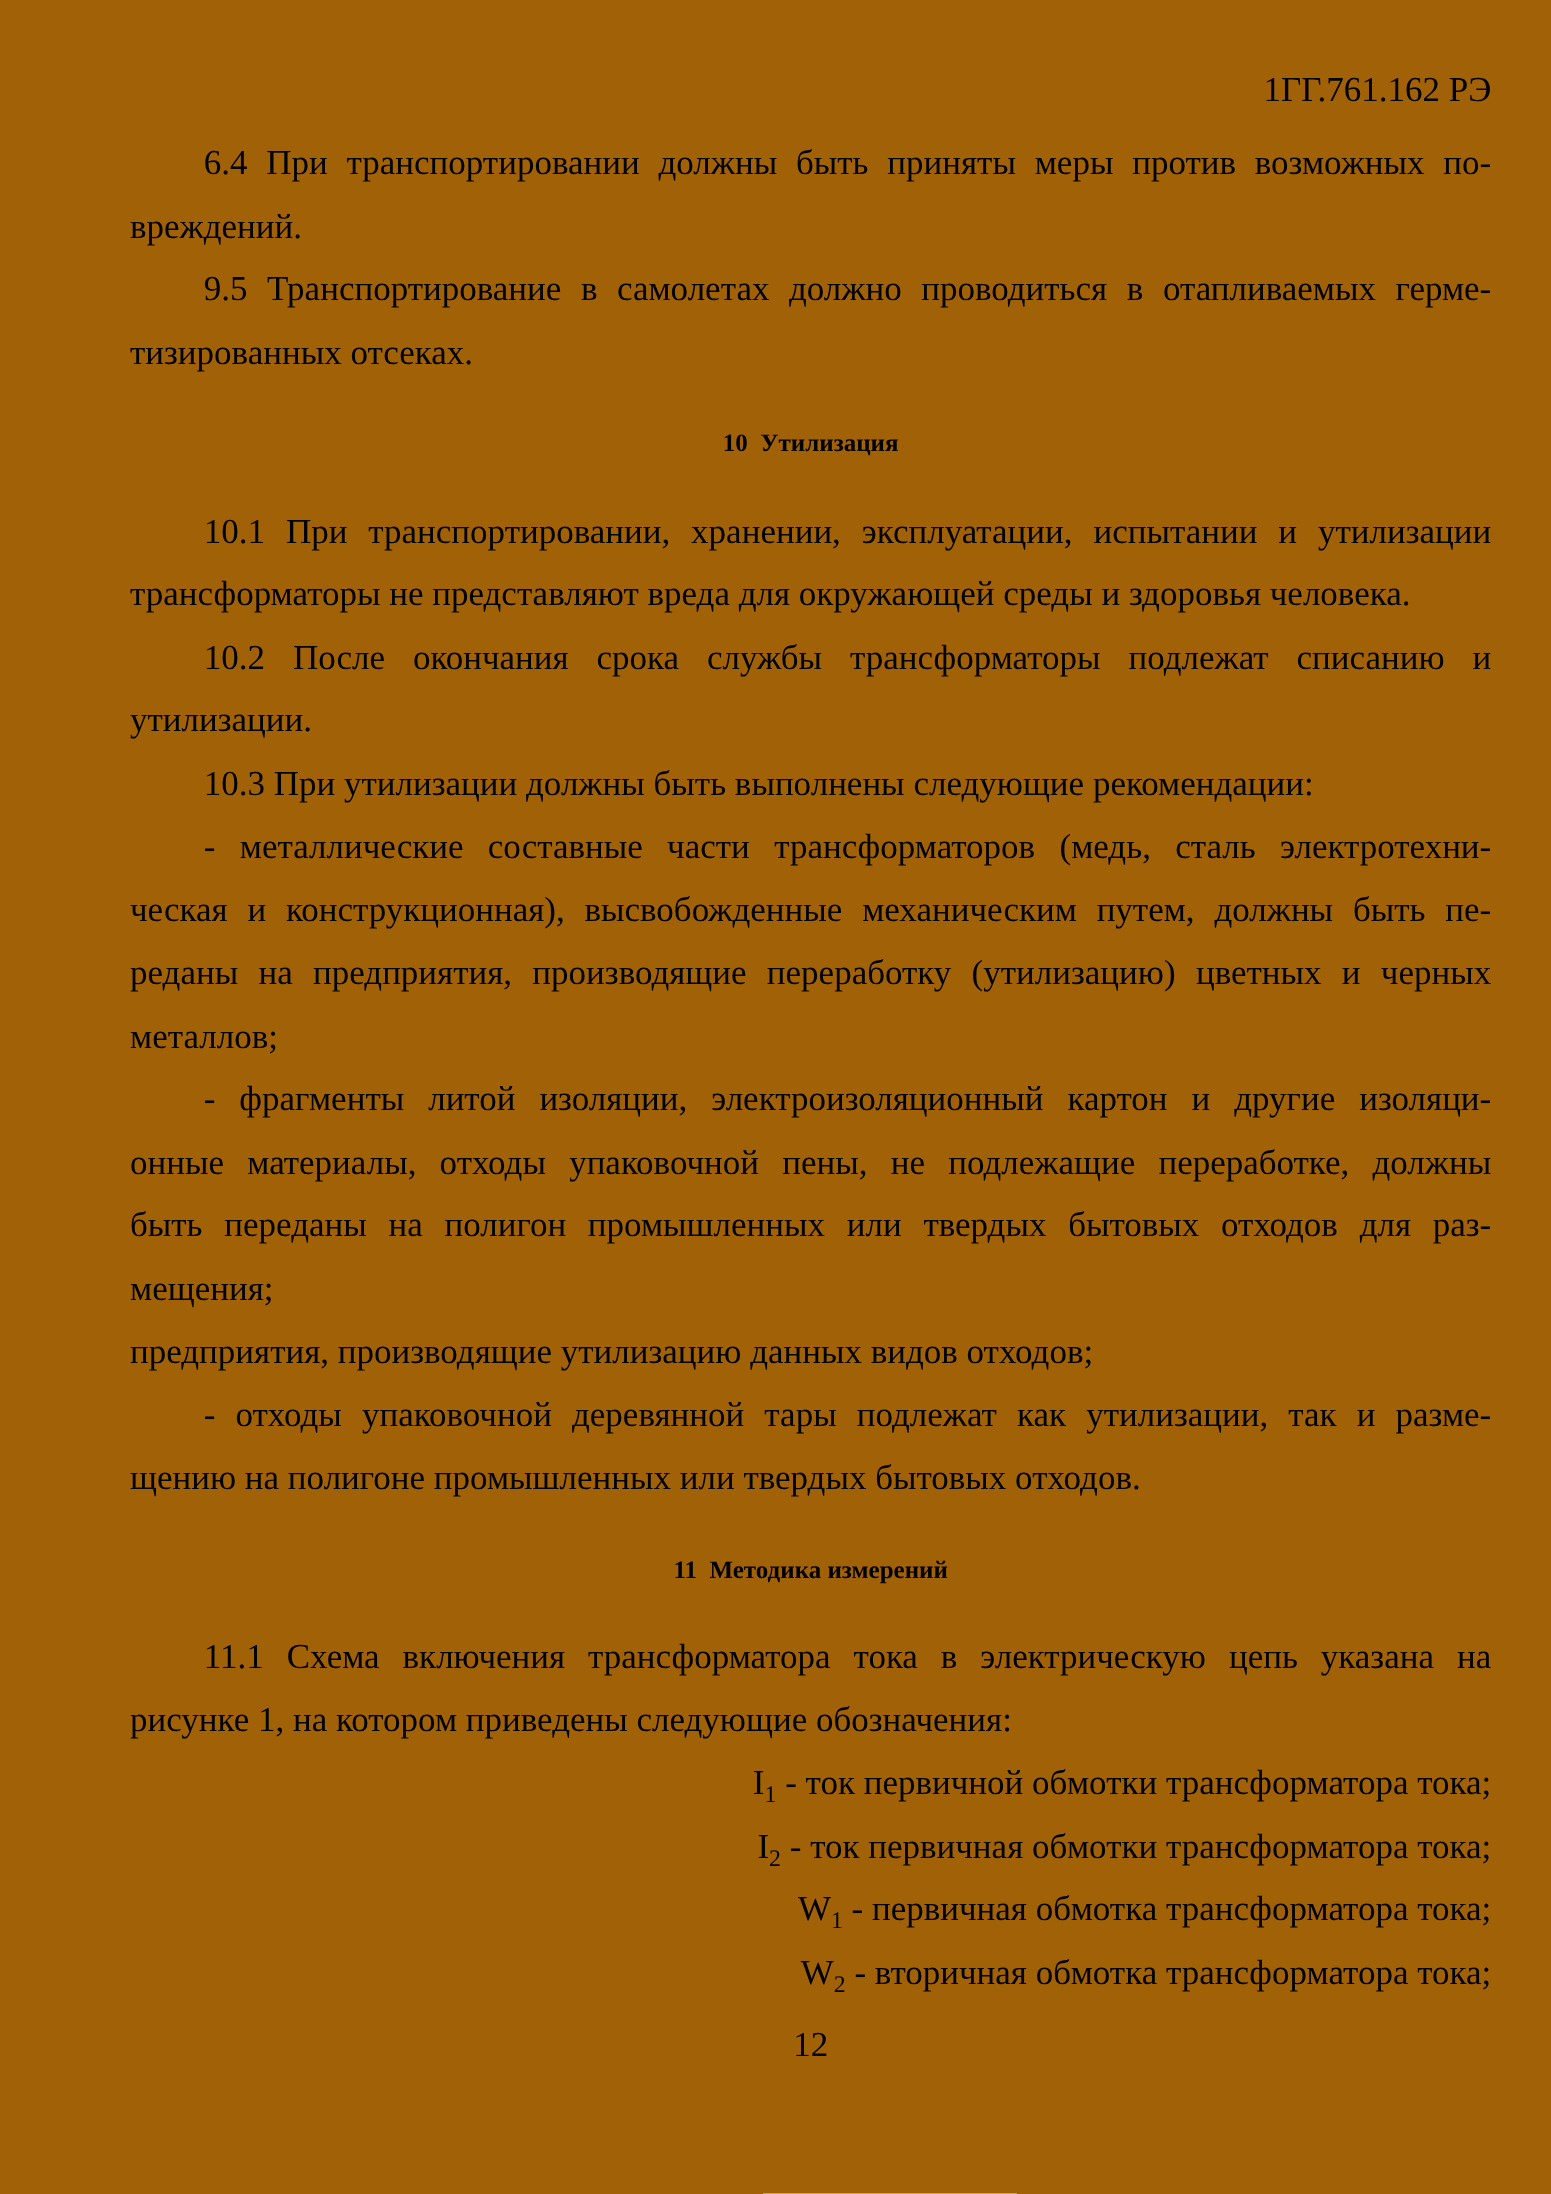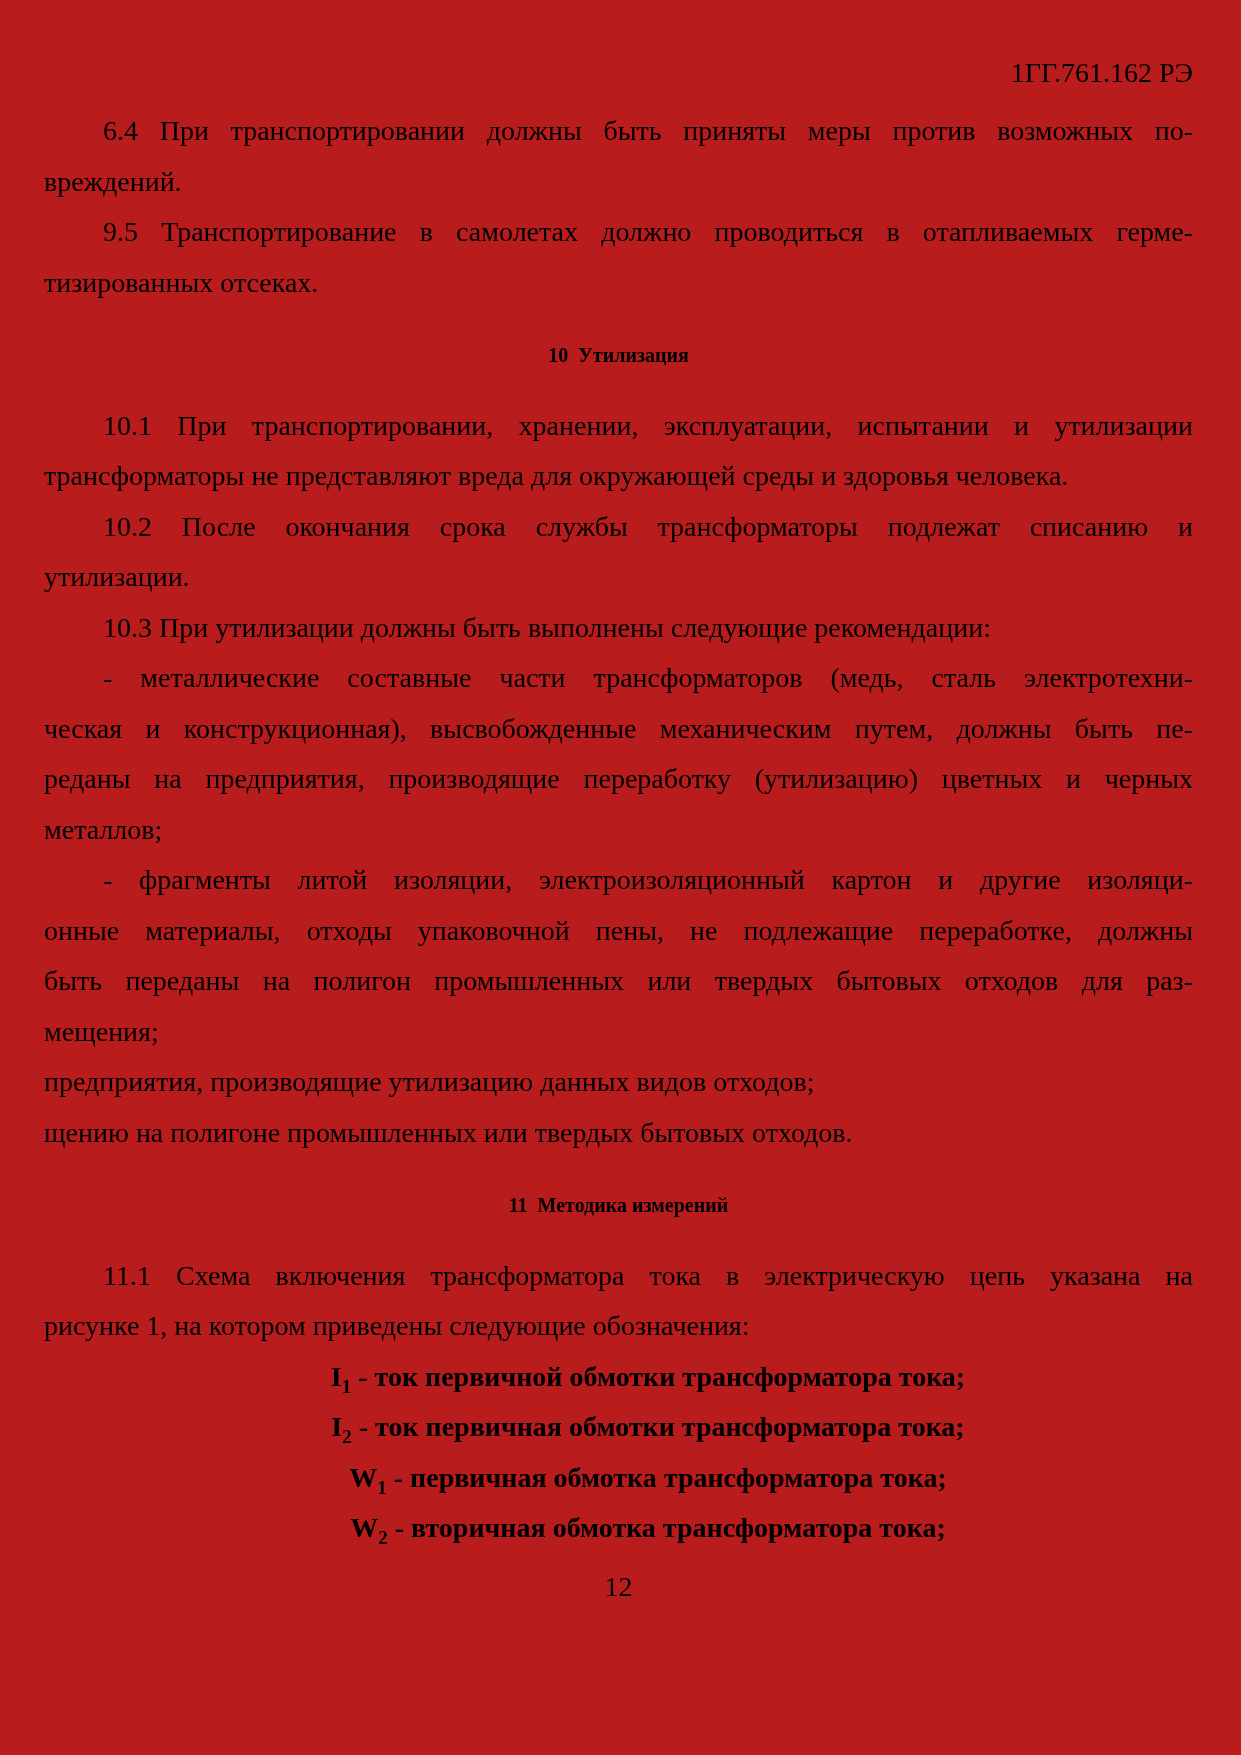--- a/index.html
+++ b/index.html
@@ -1,22 +1,22 @@
 <!DOCTYPE html>
 <html lang="ru"><head>
 <meta charset="utf-8">
 <style>
   html, body { margin: 0; padding: 0; background: #ffffff; }
   .page {
     position: relative;
     width: 1241px;
     height: 1755px;
     box-sizing: border-box;
-    padding: 48px 48px 0 44px;
-    background: #b91c1c;
+    padding: 48px 48px 0 104px;
+    background: #a16207;
     color: #000000;
     font-family: "Liberation Serif", "DejaVu Serif", serif;
     font-size: 28px;
     overflow: hidden;
   }
   .doc-code {
     text-align: right;
     line-height: 50px;
     margin-bottom: 8px;
   }
@@ -32,22 +32,21 @@
   .heading {
     font-weight: bold;
     font-size: 20px;
     text-align: center;
     line-height: 50.5px;
     margin: 22px 0 20px 0;
   }
   .def-line {
     line-height: 50.5px;
     padding-left: 59px;
-    text-align: center;
-    font-weight: bold;
+    text-align: right;
   }
   .def-line sub {
     font-size: 19px;
     line-height: 0;
   }
   .page-num {
     text-align: center;
     line-height: 50px;
     margin-top: 8px;
   }
@@ -91,20 +90,21 @@
   <div class="para">
       <div class="line indent">- фрагменты литой изоляции, электроизоляционный картон и другие изоляци-</div>
       <div class="line">онные материалы, отходы упаковочной пены, не подлежащие переработке, должны</div>
       <div class="line">быть переданы на полигон промышленных или твердых бытовых отходов для раз-</div>
       <div class="line last">мещения;</div>
     </div>
   <div class="para">
       <div class="line last">предприятия, производящие утилизацию данных видов отходов;</div>
     </div>
   <div class="para">
+      <div class="line indent">- отходы упаковочной деревянной тары подлежат как утилизации, так и разме-</div>
       <div class="line last">щению на полигоне промышленных или твердых бытовых отходов.</div>
     </div>
 
   <div class="heading">11&nbsp;&nbsp;Методика измерений</div>
 
   <div class="para">
       <div class="line indent">11.1 Схема включения трансформатора тока в электрическую цепь указана на</div>
       <div class="line last">рисунке 1, на котором приведены следующие обозначения:</div>
     </div>
 

